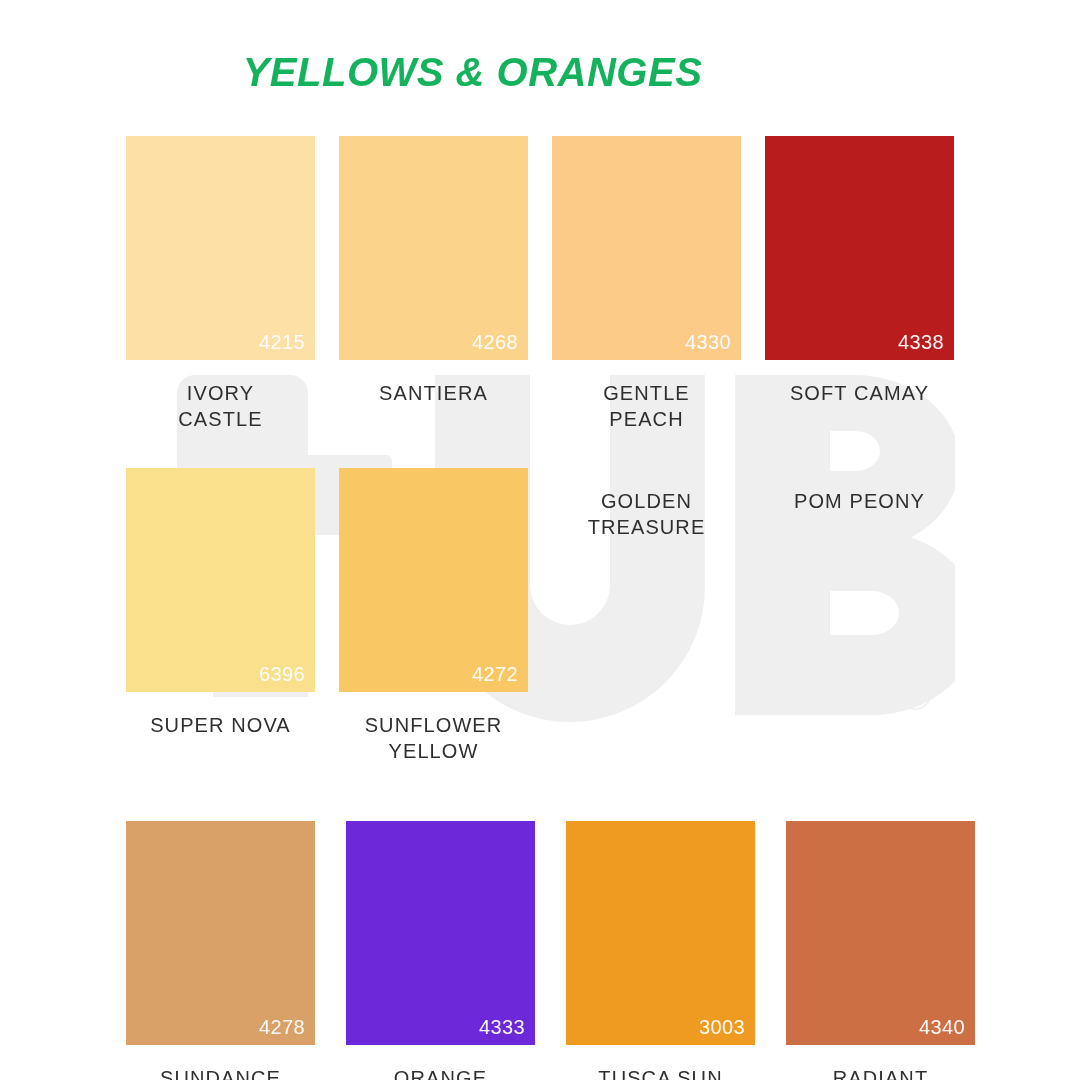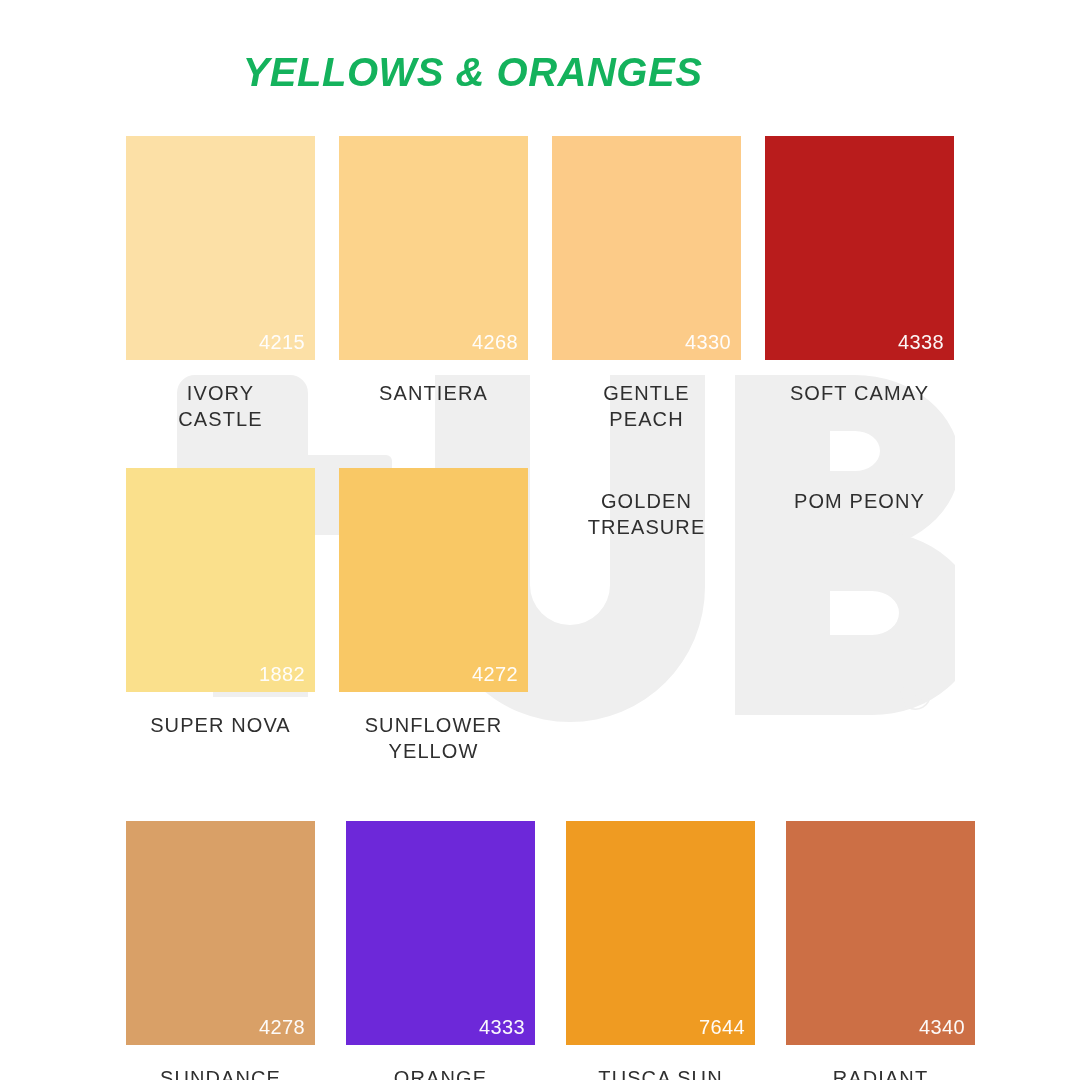--- a/index.html
+++ b/index.html
@@ -152,21 +152,21 @@
       <div class="swatch" style="background-color: #b91c1c;">
         <span class="swatch-code">4338</span>
       </div>
       <div class="swatch-name">SOFT CAMAY</div>
     </div>
   </div>
 
   <div class="row row-2">
     <div class="cell">
       <div class="swatch" style="background-color: rgb(250, 224, 140);">
-        <span class="swatch-code">1882</span>
+        <span class="swatch-code">6396</span>
       </div>
       <div class="swatch-name">SUPER NOVA</div>
     </div>
     <div class="cell">
       <div class="swatch" style="background-color: rgb(249, 200, 101);">
         <span class="swatch-code">4272</span>
       </div>
       <div class="swatch-name">SUNFLOWER
 YELLOW</div>
     </div>
@@ -189,21 +189,21 @@
     </div>
     <div class="cell">
       <div class="swatch" style="background-color: #6d28d9;">
         <span class="swatch-code">4333</span>
       </div>
       <div class="swatch-name">ORANGE
 FANTASY</div>
     </div>
     <div class="cell">
       <div class="swatch" style="background-color: rgb(239, 155, 34);">
-        <span class="swatch-code">7644</span>
+        <span class="swatch-code">3003</span>
       </div>
       <div class="swatch-name">TUSCA SUN</div>
     </div>
     <div class="cell">
       <div class="swatch" style="background-color: rgb(204, 111, 69);">
         <span class="swatch-code">4340</span>
       </div>
       <div class="swatch-name">RADIANT
 PEACH</div>
     </div>

